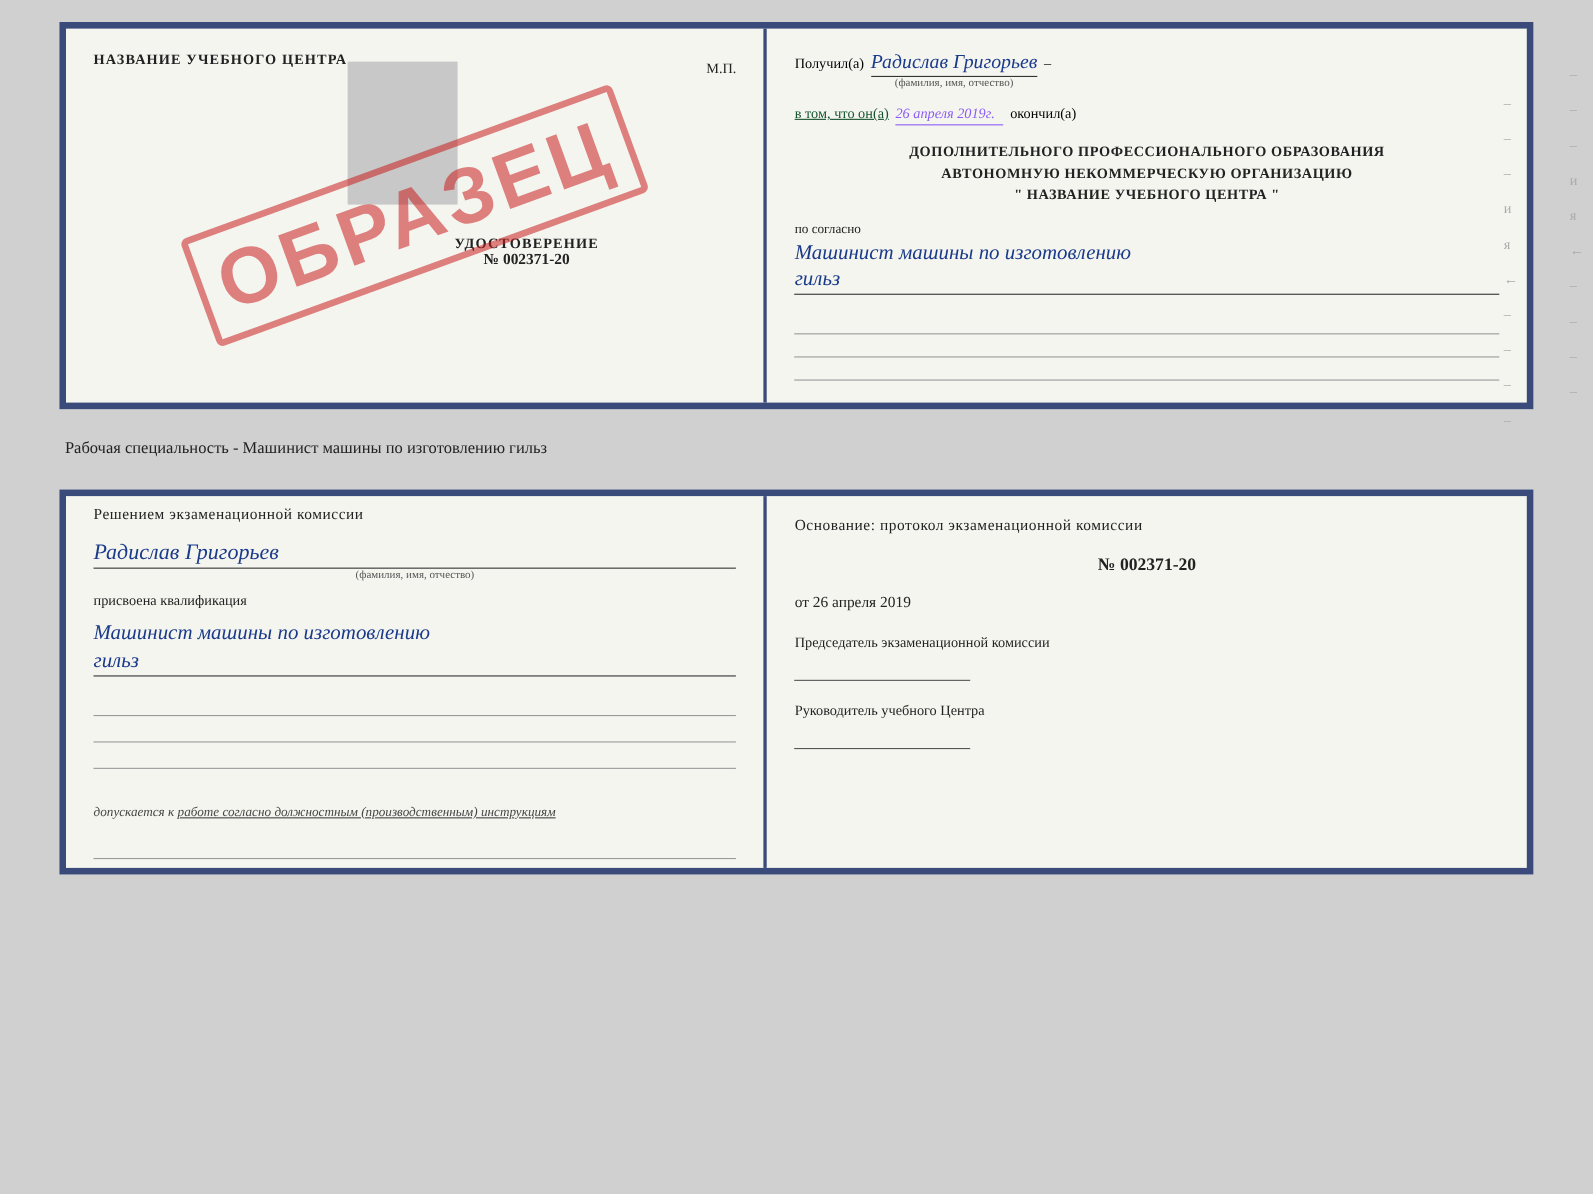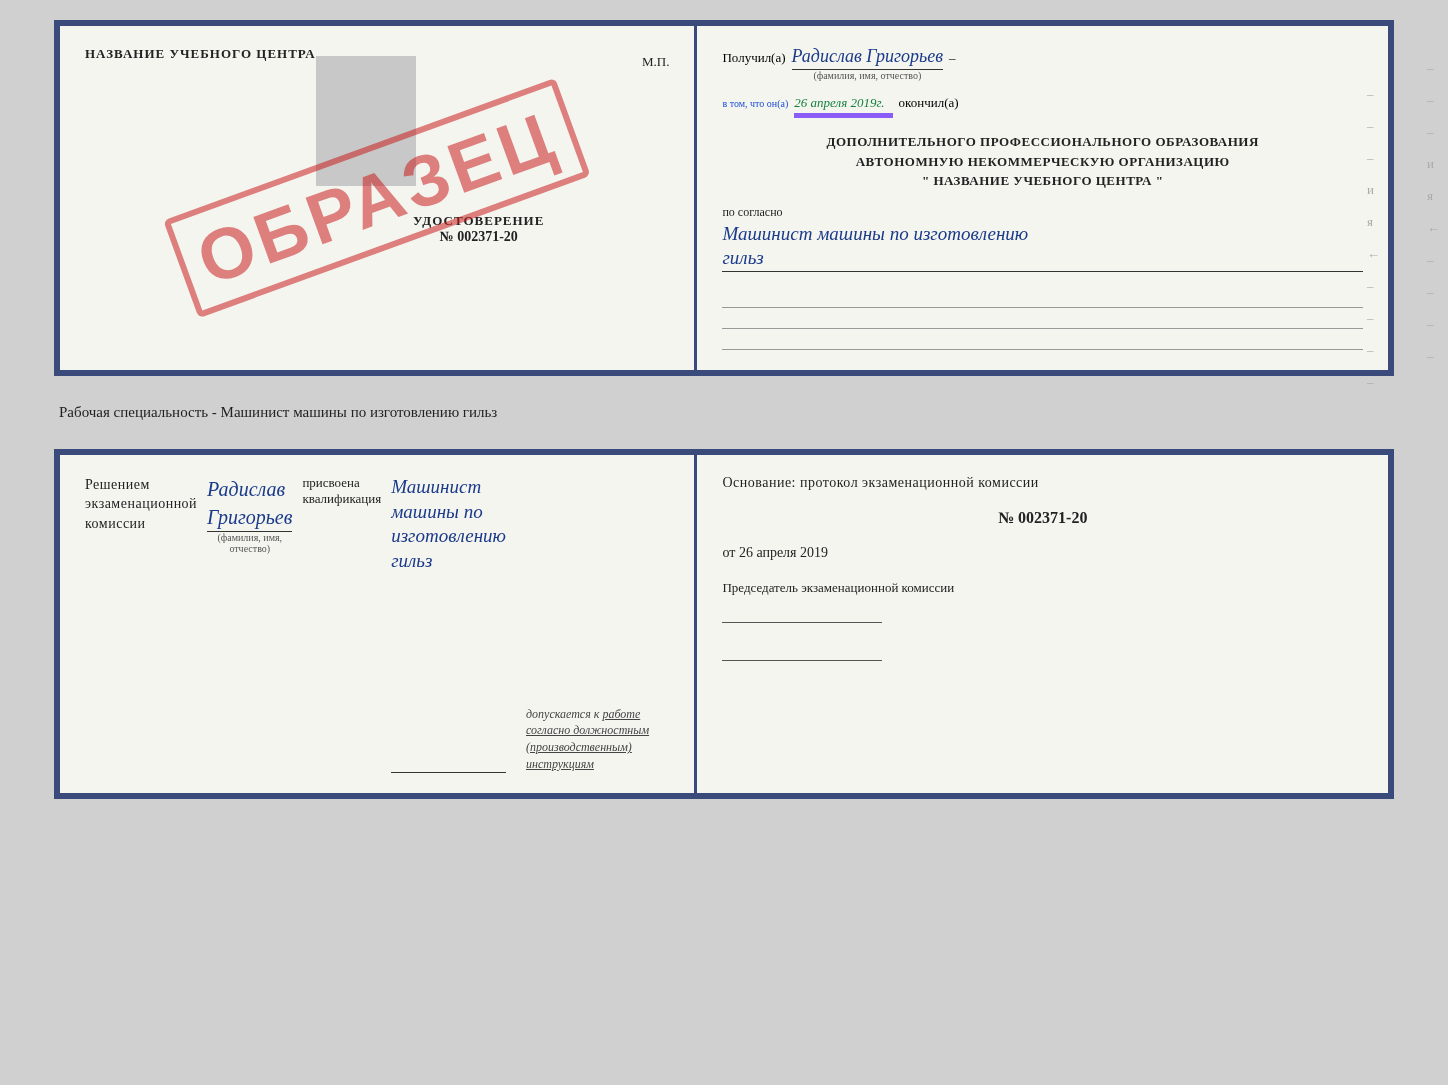--- a/index.html
+++ b/index.html
@@ -124,32 +124,33 @@
       font-style: italic;
     }
 
     .recv-subtitle {
       font-size: 10px;
       color: #555;
       text-align: center;
     }
 
     .vtom-line {
-      font-size: 10px;
-      color: #1d4ed8;
+      font-size: 13px;
+      color: #14532d;
       display: flex;
       align-items: baseline;
       gap: 6px;
+      text-decoration: underline;
     }
 
     .vtom-date {
       font-size: 13px;
-      color: #15803d;
-      font-style: italic;
-      border-bottom: 5px solid #8b5cf6;
+      color: #8b5cf6;
+      font-style: italic;
+      border-bottom: 1px solid #8b5cf6;
       padding: 0 8px 2px 0;
     }
 
     .block-text {
       font-size: 13px;
       color: #222;
       text-align: center;
       line-height: 1.5;
       font-weight: bold;
       letter-spacing: 0.5px;
@@ -195,23 +196,23 @@
       display: flex;
       width: 100%;
       border: 6px solid #3a4a7a;
       background: #f5f5f0;
       min-height: 350px;
     }
 
     .bottom-left {
       width: 48%;
       border-right: 3px solid #3a4a7a;
-      padding: 20px 25px;
-      display: flex;
-      flex-direction: row;
+      padding: 8px 25px;
+      display: flex;
+      flex-direction: column;
       gap: 10px;
     }
 
     .bottom-right {
       width: 52%;
       padding: 20px 25px;
       display: flex;
       flex-direction: column;
       gap: 12px;
     }
@@ -459,20 +460,21 @@
         <span>от</span>
         <span>26 апреля 2019</span>
       </div>
 
       <div class="podpis-block">
         <div class="podpis-label">Председатель экзаменационной комиссии</div>
         <div class="podpis-line"></div>
       </div>
 
       <div class="podpis-block">
+        <div class="podpis-label">Руководитель учебного Центра</div>
         <div class="podpis-line"></div>
       </div>
 
       <div style="position:absolute; right:8px; top:60px; display:flex; flex-direction:column; gap:16px; color:#aaa; font-size:13px;">
         <span>–</span>
         <span>–</span>
         <span>–</span>
         <span>и</span>
         <span>я</span>
         <span>←</span>

